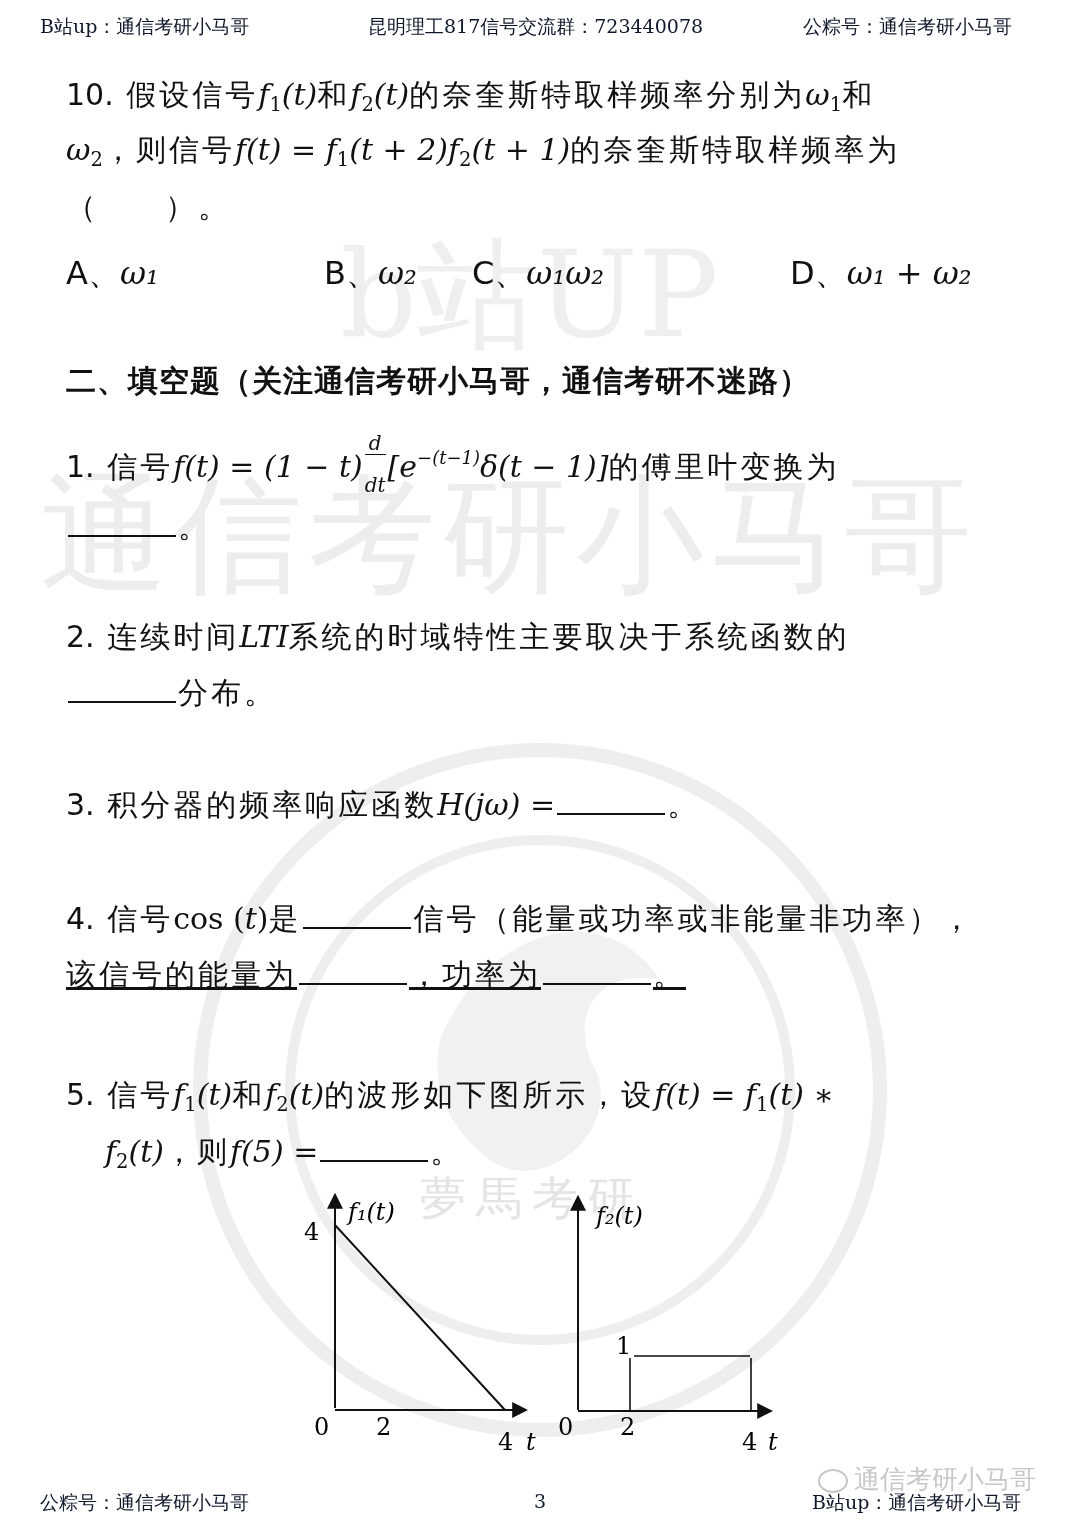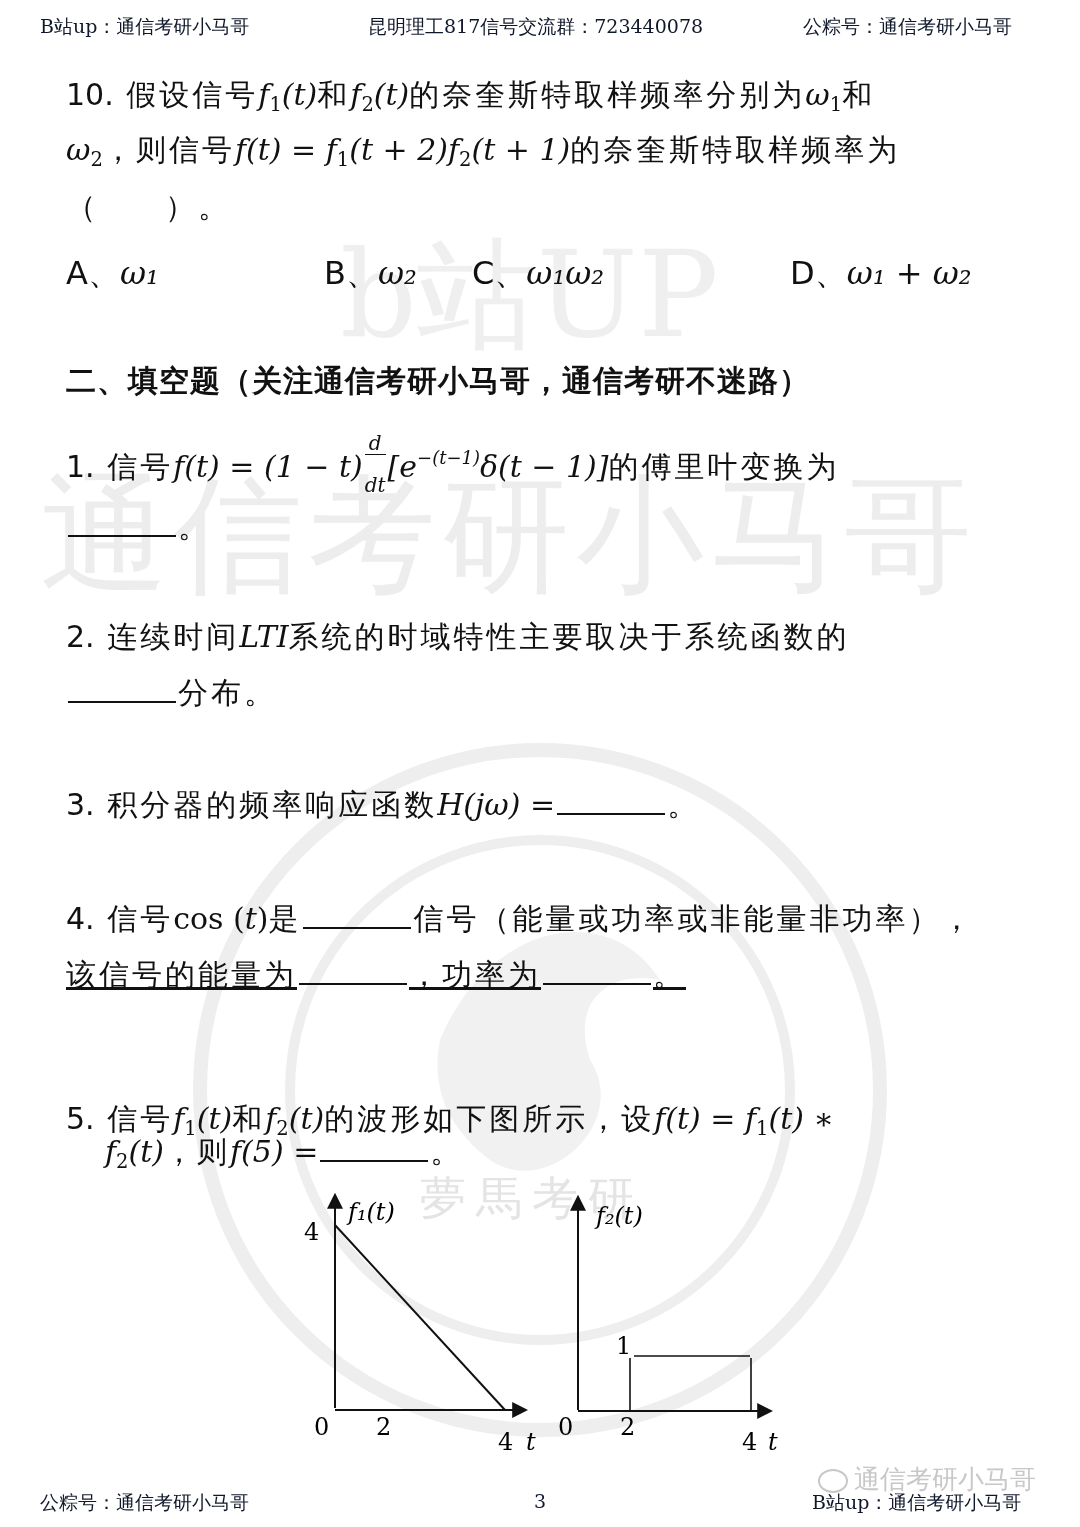--- a/index.html
+++ b/index.html
@@ -79,21 +79,21 @@
 </div>
 
 <div class="line" style="top:904px;">
   <span style="letter-spacing:0;">4.</span>
   <span>信号</span><span class="mr">cos (<i>t</i>)</span><span>是</span><span class="blank"></span><span>信号（能量或功率或非能量非功率），</span>
 </div>
 <div class="line" style="top:960px;text-decoration:underline;">
   <span>该信号的能量为</span><span class="blank"></span><span>，功率为</span><span class="blank"></span><span>。</span>
 </div>
 
-<div class="line" style="top:1080px;margin-top:24px;">
+<div class="line" style="top:1080px;">
   <span style="letter-spacing:0;">5.</span>
   <span>信号</span><span class="m">f<sub>1</sub>(t)</span><span>和</span><span class="m">f<sub>2</sub>(t)</span><span>的波形如下图所示，设</span><span class="m">f(t) <span class="mr">=</span> f<sub>1</sub>(t) <span class="mr">∗</span></span>
 </div>
 <div class="line" style="top:1137px; left:105px;">
   <span class="m">f<sub>2</sub>(t)</span><span>，则</span><span class="m">f(5) <span class="mr">=</span></span><span class="blank"></span><span>。</span>
 </div>
 
 <svg style="position:absolute; left:290px; top:1188px;" width="510" height="270" viewBox="0 0 510 270">
   <defs>
     <marker id="arr" viewBox="0 0 10 10" refX="8" refY="5" markerWidth="8" markerHeight="8" orient="auto">

